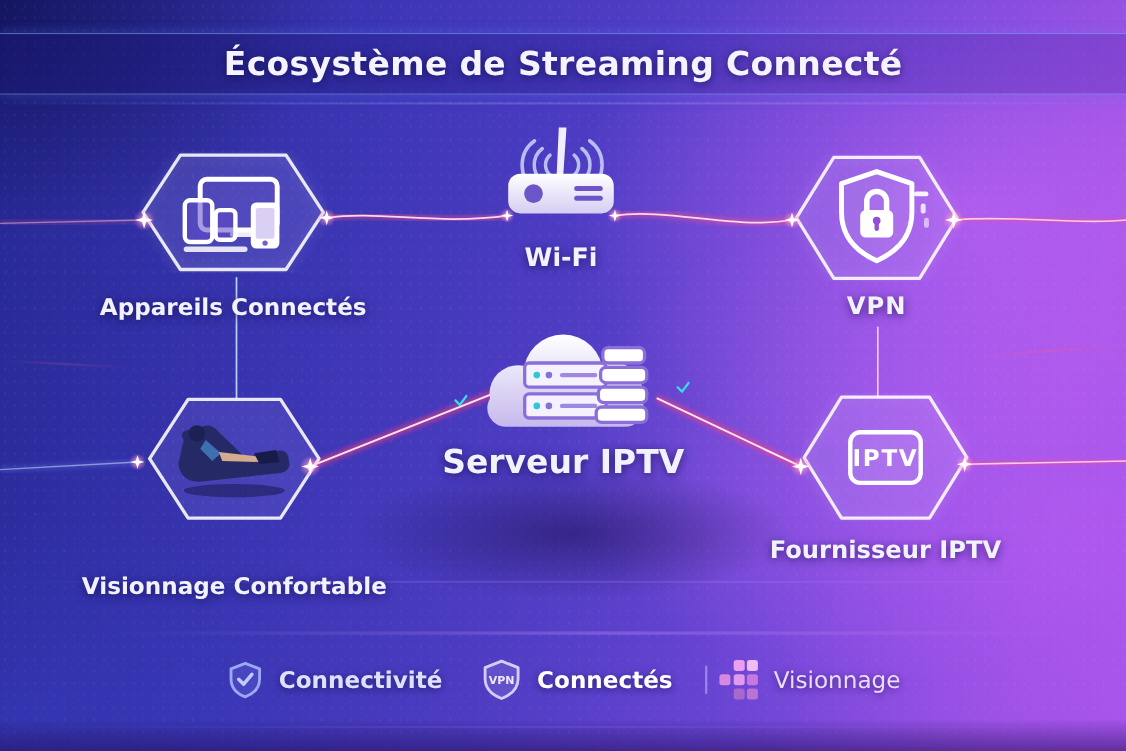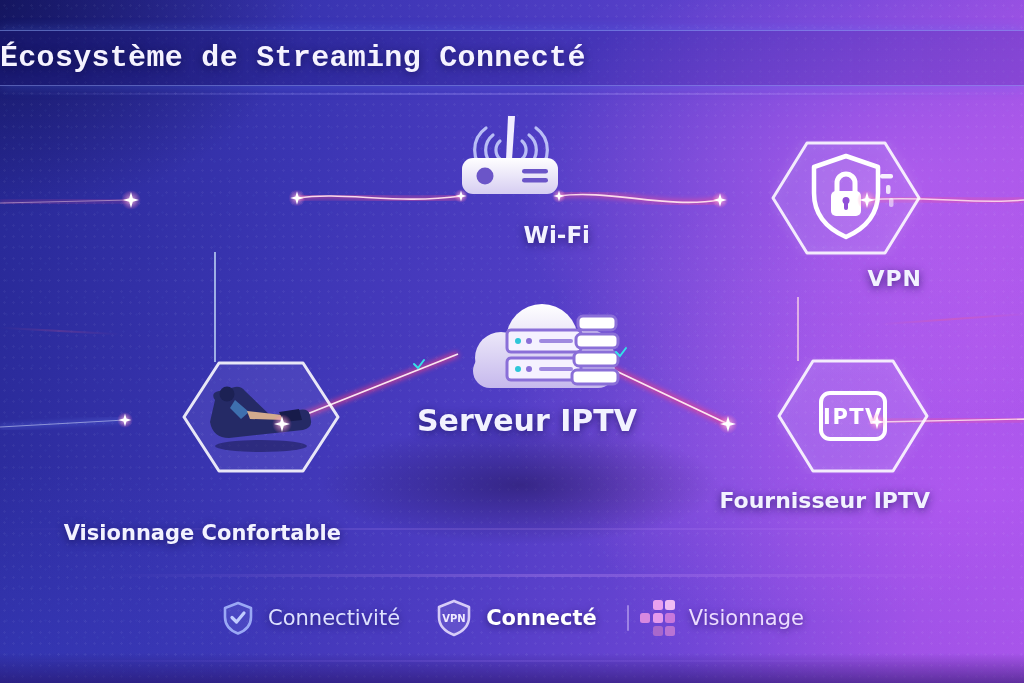--- a/index.html
+++ b/index.html
@@ -27,52 +27,52 @@
   .redstreak{position:absolute;height:2px;pointer-events:none;opacity:.35;
     background:linear-gradient(90deg,transparent,rgba(255,90,120,.8),transparent);}
   .r1{left:880px;top:318px;width:150px;transform:rotate(-4deg);}
   .r2{left:0px;top:330px;width:120px;transform:rotate(3deg);opacity:.22;}
   .vignette{position:absolute;left:320px;top:425px;width:400px;height:120px;pointer-events:none;
     background:radial-gradient(closest-side,rgba(22,12,66,0.48),rgba(22,12,66,0));}
   .bottom-shade{position:absolute;left:0;right:0;bottom:0;height:30px;pointer-events:none;
     background:linear-gradient(180deg,rgba(40,20,105,0),rgba(36,16,96,0.55));}
 
   .title-band{position:absolute;left:0;right:0;top:30px;height:54px;z-index:2;
-    display:flex;align-items:center;justify-content:flex-start;
+    display:flex;align-items:center;justify-content:center;
     background:linear-gradient(90deg,rgba(24,22,112,0.50),rgba(40,30,150,0.28) 60%,rgba(70,35,170,0.30));
     border-top:1px solid rgba(145,175,255,0.50);
     border-bottom:1px solid rgba(155,175,255,0.45);
-    box-shadow:0 1px 12px rgba(90,130,255,0.18), 0 -1px 12px rgba(90,130,255,0.15);font-family:Liberation Mono, monospace;}
+    box-shadow:0 1px 12px rgba(90,130,255,0.18), 0 -1px 12px rgba(90,130,255,0.15);}
   .title{margin:0;font-size:30px;color:#f5f3ff;letter-spacing:.3px;
     text-shadow:0 2px 8px rgba(10,8,60,.6);font-weight:600;}
   .title .em{font-weight:bold;}
 
   .links-layer{position:absolute;inset:0;z-index:1;pointer-events:none;}
   .spark-layer{position:absolute;inset:0;z-index:3;pointer-events:none;}
 
-  .node{position:absolute;z-index:2;display:flex;flex-direction:column;align-items:flex-end;}
+  .node{position:absolute;z-index:2;display:flex;flex-direction:column;align-items:center;}
   .node svg{display:block;}
   .node-label{color:#f2f2ff;font-weight:bold;text-shadow:0 2px 9px rgba(15,10,70,.65);
     line-height:30px;text-align:center;white-space:nowrap;}
   .lbl-devices{font-size:21px;margin-top:16px;}
   .lbl-wifi{font-size:23px;margin-top:10px;}
   .lbl-vpn{font-size:22px;margin-top:8px;letter-spacing:1px;}
   .lbl-server{font-size:30px;margin-top:0px;}
   .lbl-viewing{font-size:21px;margin-top:14px;}
   .lbl-provider{font-size:22px;margin-top:12px;}
 
   .hexo{stroke:rgba(255,255,255,0.88);stroke-width:3;stroke-linejoin:round;
     fill:rgba(200,190,255,0.10);}
   .hexo-soft{filter:drop-shadow(0 0 6px rgba(255,255,255,0.25));}
 
   .legend{position:absolute;left:0;right:0;top:592px;height:52px;z-index:2;
     display:flex;align-items:center;justify-content:center;}
   .legend-item{display:flex;align-items:center;gap:12px;}
   .legend-label{font-size:21px;text-shadow:0 2px 7px rgba(20,12,70,.6);}
-  .lab-connect{color:#dde1ff;font-weight:normal;}
+  .lab-connect{color:#dde1ff;font-weight:bold;}
   .lab-secure{color:#ffffff;font-weight:bold;}
   .lab-playlists{color:#ecdcff;font-weight:normal;}
   .gap1{width:34px;}
   .gap2{width:30px;}
   .legend-divider{width:2px;height:26px;border-radius:1px;background:rgba(215,195,250,0.5);margin-right:10px;}
 </style>
 </head>
 <body>
 
 <div class="stage">
@@ -142,20 +142,36 @@
     <g>
       <path d="M877,422 L1024,419" stroke="#ff4f8f" stroke-width="4.5" fill="none" opacity=".5" filter="url(#blur3)"></path>
       <path d="M877,422 L1024,419" stroke="#ffe3ee" stroke-width="1.4" fill="none" opacity=".85"></path>
     </g>
   </svg>
 
   <header class="title-band">
     <h1 class="title"><span class="em">Écosystème</span><span> de Streaming Connecté</span></h1>
   </header>
 
+  <div class="node" style="left:84px;top:138px;width:256px;">
+    <svg width="170" height="110" viewBox="0 0 170 110">
+      <polygon class="hexo hexo-soft" points="37,3 133,3 167,55 133,107 37,107 3,55"></polygon>
+      <g stroke-linejoin="round">
+        <rect x="55" y="25" width="70" height="46" rx="6" fill="rgba(120,95,215,0.18)" stroke="#ffffff" stroke-width="4.5"></rect>
+        <rect x="82" y="72.5" width="36" height="5" rx="2.5" fill="#ffffff" opacity=".9"></rect>
+        <rect x="41" y="44" width="25" height="38" rx="5" fill="rgba(95,75,200,0.55)" stroke="#ffffff" stroke-width="4"></rect>
+        <rect x="69" y="53" width="18" height="27" rx="4" fill="rgba(95,75,200,0.55)" stroke="#ffffff" stroke-width="4"></rect>
+        <rect x="101" y="46" width="26" height="42" rx="5" fill="#ffffff"></rect>
+        <rect x="105.5" y="51" width="17" height="28" rx="2" fill="rgba(150,120,230,0.35)"></rect>
+        <circle cx="114" cy="83" r="2.4" fill="#7a5ad0"></circle>
+        <rect x="40" y="86" width="58" height="5" rx="2.5" fill="#ffffff" opacity=".85"></rect>
+      </g>
+    </svg>
+    <div class="node-label lbl-devices">Appareils Connectés</div>
+  </div>
 
   <div class="node" style="left:430px;top:114px;width:160px;">
     <svg width="160" height="96" viewBox="0 0 160 96">
       <g stroke="#ccd4ff" stroke-width="3.2" fill="none" stroke-linecap="round" opacity=".85">
         <path d="M70,27 A12,12 0 0 0 70,45"></path>
         <path d="M63,21 A19,19 0 0 0 63,51"></path>
         <path d="M56,14 A27,27 0 0 0 56,58"></path>
         <path d="M92,27 A12,12 0 0 1 92,45"></path>
         <path d="M99,21 A19,19 0 0 1 99,51"></path>
         <path d="M106,14 A27,27 0 0 1 106,58"></path>
@@ -259,21 +275,21 @@
         <path d="M12,17.5 L16.5,22 L24,13" fill="none" stroke="#c0ccff" stroke-width="3.2" stroke-linecap="round" stroke-linejoin="round"></path>
       </svg>
       <span class="legend-label lab-connect">Connectivité</span>
     </div>
     <div class="gap1"></div>
     <div class="legend-item">
       <svg width="40" height="40" viewBox="0 0 40 40">
         <path d="M20,3 L35,9 V19 C35,28 29,33.5 20,37 C11,33.5 5,28 5,19 V9 Z" fill="rgba(230,222,255,0.12)" stroke="#d6ccf8" stroke-width="2.6" stroke-linejoin="round"></path>
         <text x="20" y="23.5" text-anchor="middle" font-size="10" font-weight="bold" fill="#efeaff" font-family="DejaVu Sans, sans-serif">VPN</text>
       </svg>
-      <span class="legend-label lab-secure">Connecté</span>
+      <span class="legend-label lab-secure">Connectés</span>
     </div>
     <div class="gap2"></div>
     <div class="legend-divider"></div>
     <div class="legend-item">
       <svg width="38" height="38" viewBox="0 0 38 38">
         <rect x="14" y="1" width="10" height="10" rx="2.5" fill="#e9a0ee"></rect>
         <rect x="26" y="1" width="10" height="10" rx="2.5" fill="#f0bcf4"></rect>
         <rect x="1" y="14" width="10" height="10" rx="2.5" fill="#d788e0"></rect>
         <rect x="14" y="14" width="10" height="10" rx="2.5" fill="#e39aec"></rect>
         <rect x="26" y="14" width="10" height="10" rx="2.5" fill="#c878dc"></rect>

